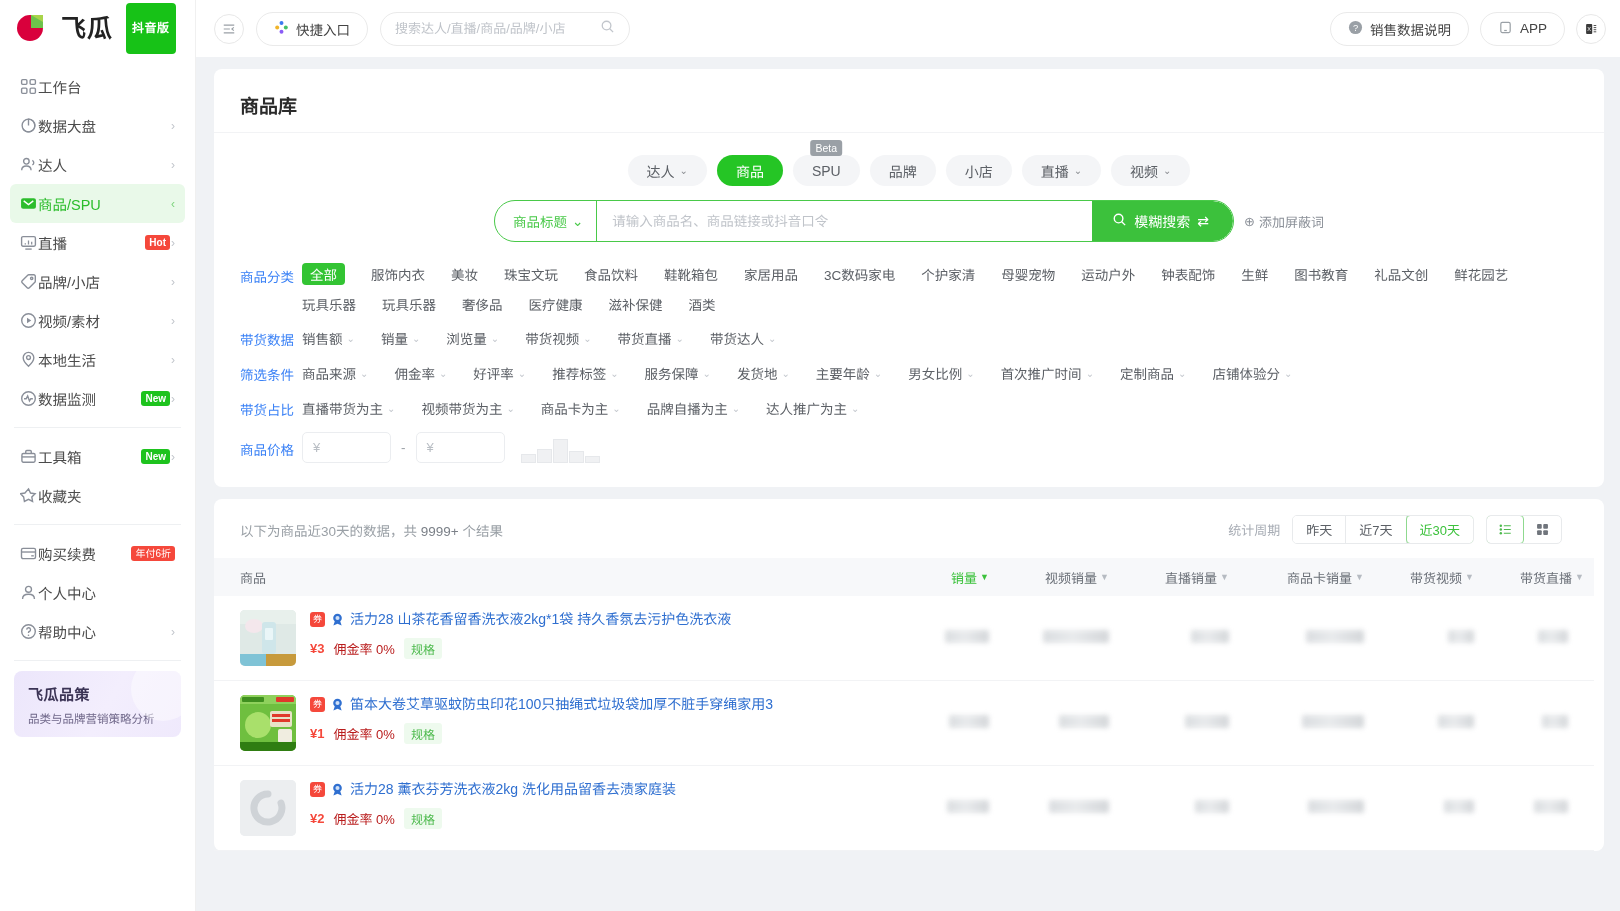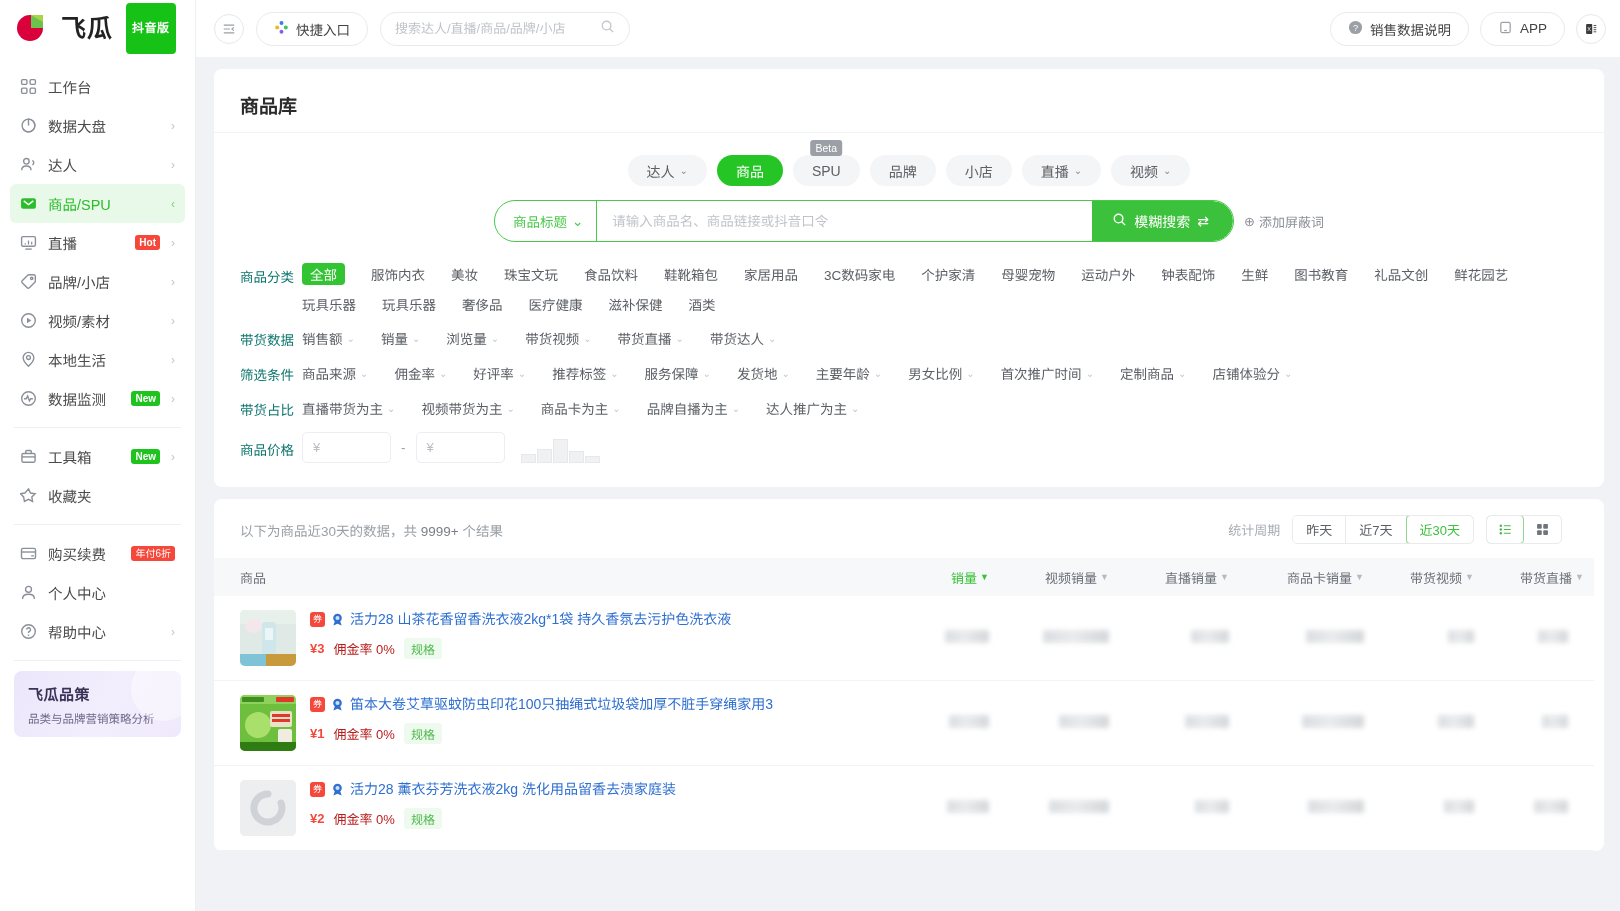--- a/index.html
+++ b/index.html
@@ -23,21 +23,21 @@
   }
   .logo-row { height: 57px; display: flex; align-items: center; padding: 0 14px; gap: 13px; }
   .logo-mark { width: 34px; height: 30px; position: relative; flex: 0 0 34px; }
   .logo-text { font-size: 25px; font-weight: 700; letter-spacing: 1px; color: #222; line-height: 1; }
   .logo-badge {
     background: #17c217; color: #fff; font-size: 12px; font-weight: 700;
     padding: 18px 6px; border-radius: 4px; line-height: 1.25; letter-spacing: .5px;
   }
   .nav { padding-top: 10px; }
   .nav-item {
-    display: flex; align-items: center; gap: 11px;
+    display: flex; align-items: center; gap: 1px;
     height: 39px; margin: 0 10px; padding: 0 10px;
     border-radius: 6px; cursor: pointer; color: #4b4b4b; font-size: 14.5px;
     position: relative;
   }
   .nav-item.active { background: #e9f9e9; color: #2cbd2c; font-weight: 500; }
   .nav-item .ic { width: 17px; height: 17px; flex: 0 0 17px; display: block; color: #8a8f99; }
   .nav-item.active .ic { color: #2cbd2c; }
   .nav-item .lbl { flex: 1; white-space: nowrap; }
   .nav-item .chev { color: #c2c6cc; font-size: 12px; line-height: 1; }
   .nav-item.active .chev { color: #7ed47e; }
@@ -114,21 +114,21 @@
   }
   .sb-input { flex: 1; height: 100%; border: none; outline: none; padding: 0 15px; font-size: 13.5px; font-family: inherit; }
   .sb-input::placeholder { color: #c0c4ca; }
   .sb-submit {
     height: 100%; background: #3cc13c; color: #fff; display: flex; align-items: center;
     gap: 7px; padding: 0 24px 0 20px; font-size: 14px; cursor: pointer; border-radius: 0 21px 21px 0;
   }
   .add-block { display: flex; align-items: center; gap: 4px; font-size: 13px; color: #8b9098; cursor: pointer; white-space: nowrap; }
 
   .frow { display: flex; margin-bottom: 13px; font-size: 13.5px; }
-  .frow-label { width: 62px; flex: 0 0 62px; color: #0f766e; padding-top: 2px; white-space: nowrap; }
+  .frow-label { width: 62px; flex: 0 0 62px; color: #3b82f6; padding-top: 2px; white-space: nowrap; }
   .frow-items { display: flex; flex-wrap: wrap; gap: 0 26px; row-gap: 10px; flex: 1; }
   .fitem { color: #5c6066; cursor: pointer; display: flex; align-items: center; gap: 4px; white-space: nowrap; }
   .fitem .caret { color: #c3c7cd; font-size: 10px; }
   .fitem.chip-all {
     background: #33c433; color: #fff; border-radius: 4px; padding: 1px 8px; margin: -1px 0;
   }
   .price-row { display: flex; align-items: center; gap: 10px; font-size: 13.5px; }
   .price-input {
     width: 89px; height: 31px; border: 1px solid #ebedf0; border-radius: 5px;
     display:flex; align-items:center; padding: 0 10px; color: #b9bec4; font-size: 13px; background:#fff;

